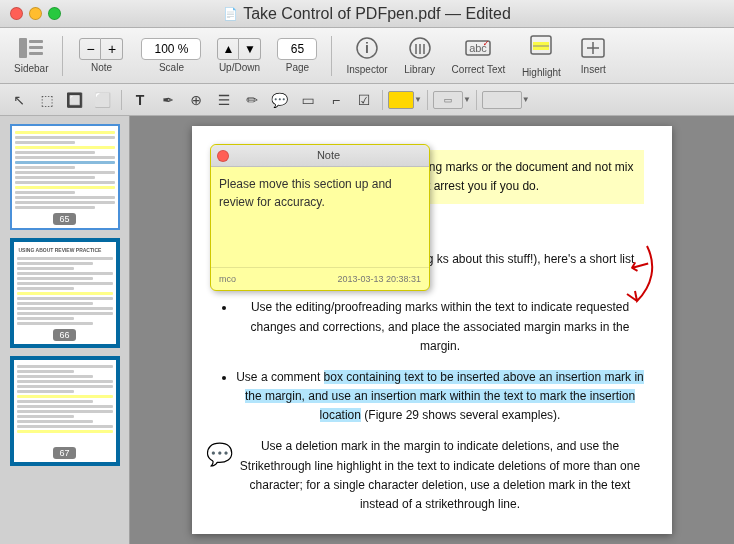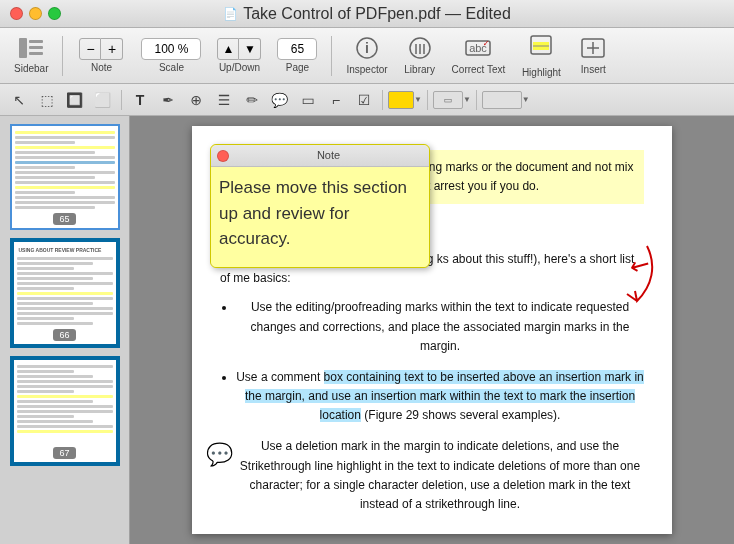--- a/index.html
+++ b/index.html
@@ -230,21 +230,21 @@
       flex: 1;
       text-align: center;
     }
     .note-body {
       padding: 8px;
       background: #ffffa0;
       min-height: 100px;
       border-radius: 0 0 6px 6px;
     }
     .note-text {
-      font-size: 17px;
+      font-size: 12px;
       color: #333;
       line-height: 1.5;
     }
     .note-footer {
       padding: 4px 8px;
       font-size: 9px;
       color: #777;
       display: flex;
       justify-content: space-between;
       border-top: 1px solid rgba(0,0,0,0.1);
@@ -517,20 +517,24 @@
     <div class="pdf-page">
 
       <div class="note-popup">
         <div class="note-titlebar">
           <div class="note-close-btn"></div>
           <span class="note-title-text">Note</span>
         </div>
         <div class="note-body">
           <p class="note-text">Please move this section up and review for accuracy.</p>
         </div>
+        <div class="note-footer">
+          <span>mco</span>
+          <span>2013-03-13 20:38:31</span>
+        </div>
       </div>
 
       <div class="highlighted-section" style="margin-left:90px;">
         <span>ld use either the editing marks or the document and not mix the two—although n't arrest you if you do.</span>
       </div>
 
       <div style="position:absolute;right:22px;top:120px;color:#cc0000;font-size:24px;transform:rotate(30deg);">↙</div>
       <svg style="position:absolute;right:15px;top:110px;" width="60" height="80">
         <path d="M 50 10 C 60 30, 55 50, 40 65 L 38 55 M 40 65 L 30 58" stroke="#cc0000" stroke-width="2" fill="none" marker-end="url(#arrow)"></path>
       </svg>

